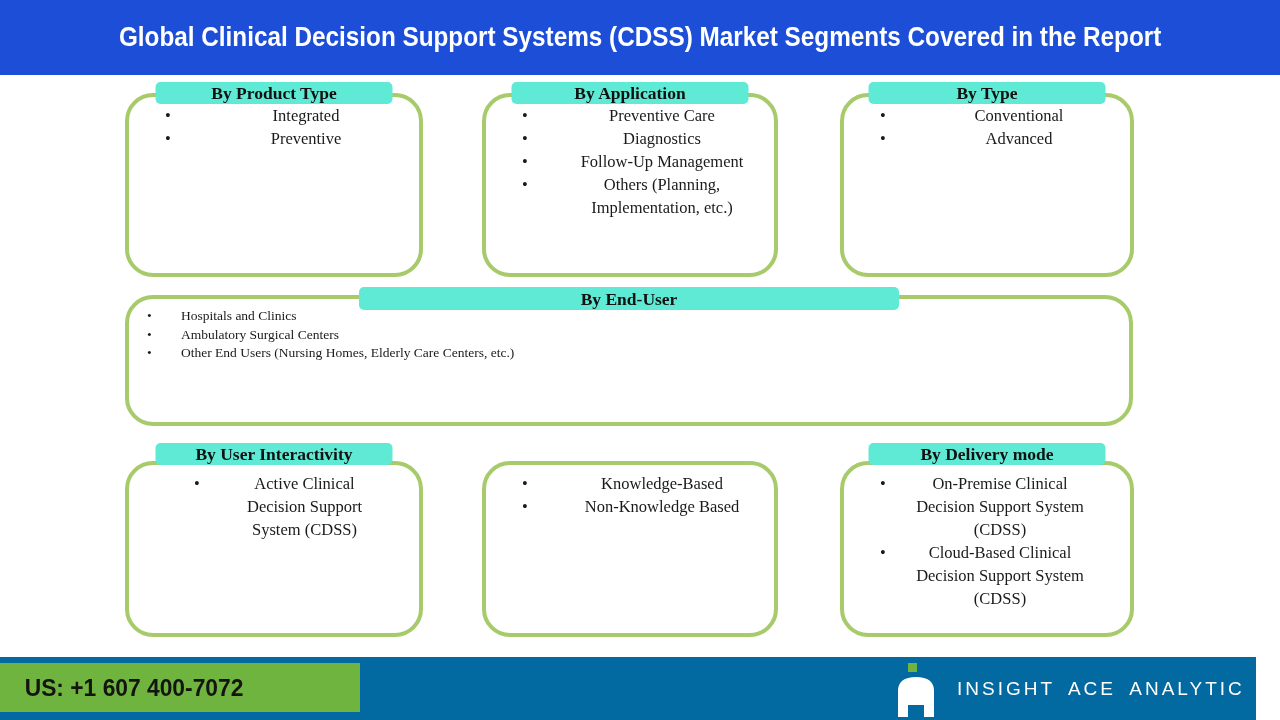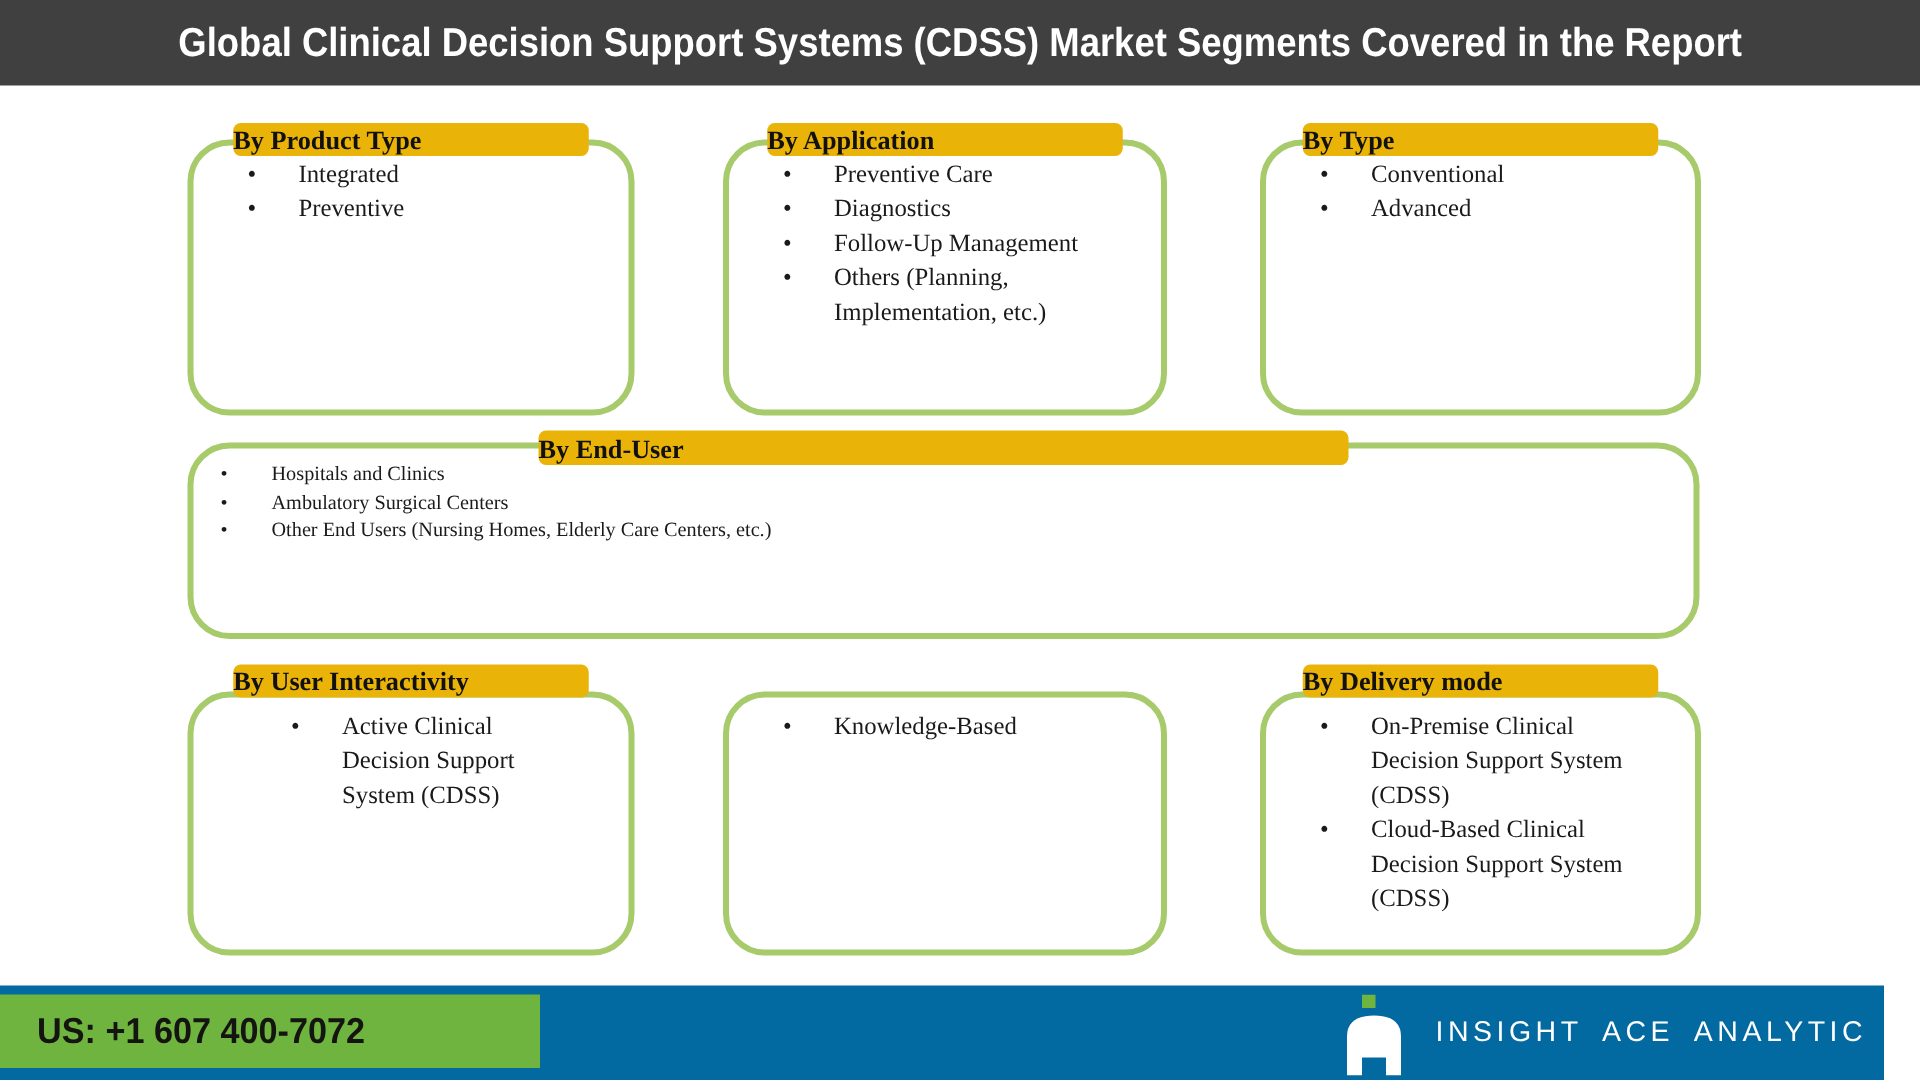--- a/index.html
+++ b/index.html
@@ -4,49 +4,49 @@
 <style>
   html,body { margin:0; padding:0; background:#444; }
   .stage {
     position:relative; width:1280px; height:720px; margin:0 auto;
     background:#ffffff; overflow:hidden;
     font-family:"Liberation Serif", serif; color:#1a1a1a;
   }
 
   
   .titlebar {
-    position:absolute; left:0; top:0; width:1280px; height:57px;
-    background:#404040; display:flex; align-items:center; justify-content:center;
+    position:absolute; left:0; top:0; width:1280px; height:75px;
+    background:#1d4ed8; display:flex; align-items:center; justify-content:center;
   }
   .titlebar .title-text {
     font-family:"Liberation Sans", sans-serif; font-weight:bold;
     font-size:27px; color:#ffffff; white-space:nowrap;
     transform:scaleX(0.9);
   }
 
   
   .segbox {
     position:absolute; box-sizing:border-box; background:#fff;
     border:4px solid #A7CA6B; border-radius:28px;
   }
   .tab {
     position:absolute; left:50%; transform:translateX(-50%);
-    box-sizing:border-box; height:22px; background:#eab308;
-    border-radius:5px; display:flex; align-items:center; 
+    box-sizing:border-box; height:22px; background:#5eead4;
+    border-radius:5px; display:flex; align-items:center; justify-content:center;
     white-space:nowrap; z-index:2;
   }
   .tab span {
     font-weight:bold; font-size:17.5px; color:#111; line-height:22px;
   }
   .tab-sm  { width:237px; top:-15px; }
   .tab-wide{ width:540px; top:-12px; height:23px; }
   .row3 .tab-sm { top:-22px; }
 
   .items { margin:0; padding:7px 6px 0 12px; list-style:none;
-           font-size:16.5px; line-height:23px; }
+           font-size:16.5px; line-height:23px;text-align:center; }
   .items li { position:relative; padding-left:58px; }
   .items li::before { content:"\2022"; position:absolute; left:24px; top:0; }
 
   .items-sm { margin:0; padding:8px 10px 0 0; list-style:none;
               font-size:13.5px; line-height:18.5px; }
   .items-sm li { position:relative; padding-left:52px; }
   .items-sm li::before { content:"\2022"; position:absolute; left:18px; top:0; }
 
   
   .b1 { left:125px; top:93px;  width:298px; height:184px; }
@@ -142,20 +142,21 @@
       <span>By User Interactivity</span>
     </div>
     <ul class="items">
       <li>Active Clinical Decision Support System (CDSS)</li>
     </ul>
   </section>
 
   <section class="segbox b6 row3">
     <ul class="items">
       <li>Knowledge-Based</li>
+      <li>Non-Knowledge Based</li>
     </ul>
   </section>
 
   <section class="segbox b7 row3">
     <div class="tab tab-sm">
       <span>By Delivery mode</span>
     </div>
     <ul class="items">
       <li>On-Premise Clinical Decision Support System (CDSS)</li>
       <li>Cloud-Based Clinical Decision Support System (CDSS)</li>

